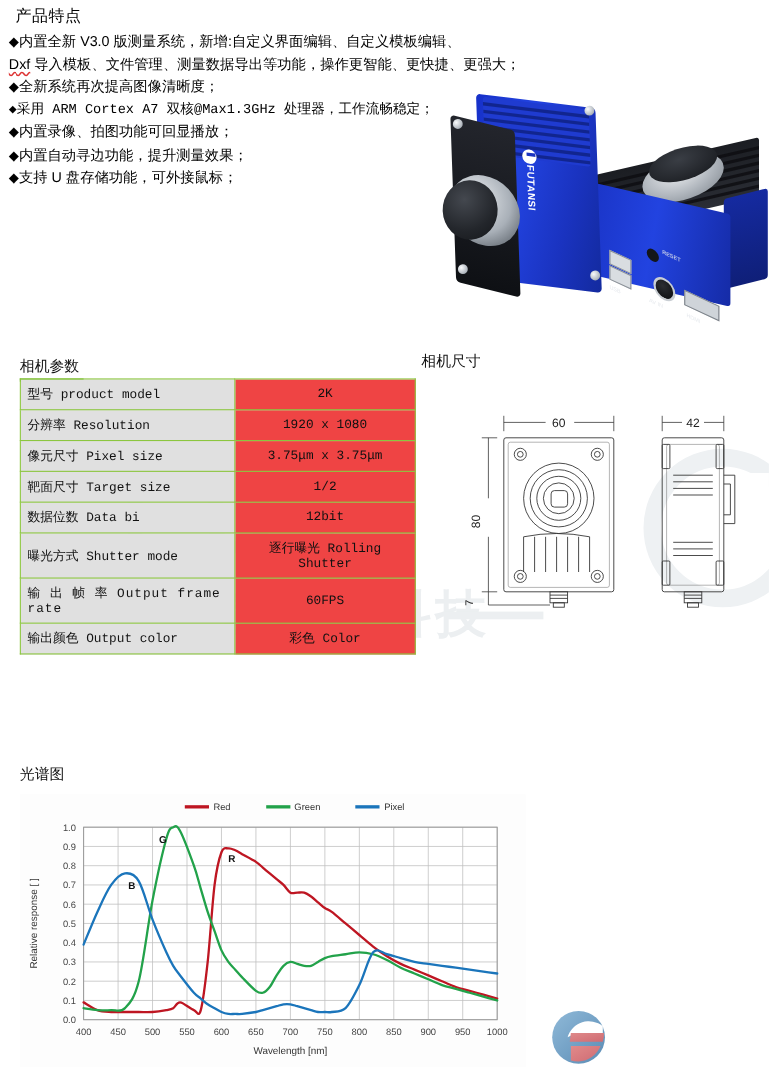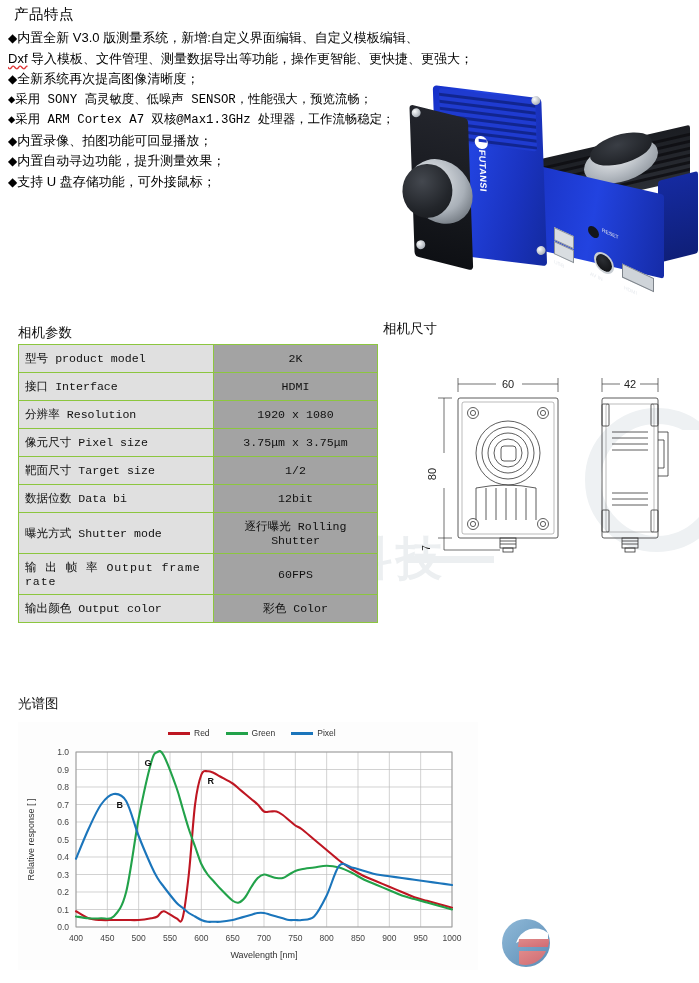--- a/index.html
+++ b/index.html
@@ -171,34 +171,34 @@
   .tbl-wrap{position:absolute;left:18px;top:344px;width:333px;z-index:4;}
   table{border-collapse:collapse;width:333px;table-layout:fixed;}
   table td{
     border:1.6px solid #8cc63f;
     font-size:11.6px;
     font-family:"Liberation Mono","DejaVu Sans Mono",monospace;
     padding:6px 6px;
     vertical-align:middle;
   }
   td.k{width:182px;background:#e0e0e0;color:#111;letter-spacing:0px;}
-  td.v{width:151px;background:#a3a3a3;text-align:center;color:#111;}
+  td.v{width:151px;background:#ef4444;text-align:center;color:#111;}
   td.k.spread{letter-spacing:.9px;}
 
   
   .dims{position:absolute;left:416px;top:348px;width:296px;height:220px;z-index:4;}
 
   
   .chart-box{
     position:absolute;left:18px;top:722px;width:460px;height:248px;z-index:4;
     background:#fdfdfd;
   }
   .legend{
     position:absolute;left:150px;top:6px;font-size:8.5px;color:#333;
-    display:flex;gap:16px;align-items:center;
+    display:flex;gap:32px;align-items:center;
   }
   .legend .li{display:flex;align-items:center;gap:4px;}
   .legend .sw{width:22px;height:3px;display:inline-block;}
 
   
   .corp{position:absolute;left:498px;top:915px;width:56px;height:56px;z-index:4;}
 </style>
 </head>
 <body>
 
@@ -211,21 +211,20 @@
     <div class="wm-ring"></div>
     <div class="wm-ring2"></div>
   </div>
 
   <div class="features">
     <div class="feat-title">产品特点</div>
     <div id="feat-list">
         <div class="feat-line"><span class="dia">◆</span><span>内置全新 V3.0 版测量系统，新增:自定义界面编辑、自定义模板编辑、</span></div>
         <div class="feat-line"><span class="dxf">Dxf</span><span> 导入模板、文件管理、测量数据导出等功能，操作更智能、更快捷、更强大；</span></div>
         <div class="feat-line"><span class="dia">◆</span><span>全新系统再次提高图像清晰度；</span></div>
-        <div class="feat-line mono"><span class="dia">◆</span><span>采用 SONY 高灵敏度、低噪声 SENSOR，性能强大，预览流畅；</span></div>
         <div class="feat-line mono"><span class="dia">◆</span><span>采用 ARM Cortex A7 双核@Max1.3GHz 处理器，工作流畅稳定；</span></div>
         <div class="feat-line"><span class="dia">◆</span><span>内置录像、拍图功能可回显播放；</span></div>
         <div class="feat-line"><span class="dia">◆</span><span>内置自动寻边功能，提升测量效果；</span></div>
         <div class="feat-line"><span class="dia">◆</span><span>支持 U 盘存储功能，可外接鼠标；</span></div>
       </div>
   </div>
 
   <div class="photo">
 
     <div class="cam cam-b">
@@ -280,24 +279,20 @@
     <span>相机参数</span>
     <span class="bar"></span>
   </div>
 
   <div class="tbl-wrap">
     <table>
       <tbody id="param-rows">
           <tr>
             <td class="k">型号 product model</td>
             <td class="v">2K</td>
-          </tr>
-          <tr>
-            <td class="k">接口 Interface</td>
-            <td class="v">HDMI</td>
           </tr>
           <tr>
             <td class="k">分辨率 Resolution</td>
             <td class="v">1920 x 1080</td>
           </tr>
           <tr>
             <td class="k">像元尺寸 Pixel size</td>
             <td class="v">3.75μm x 3.75μm</td>
           </tr>
           <tr>

